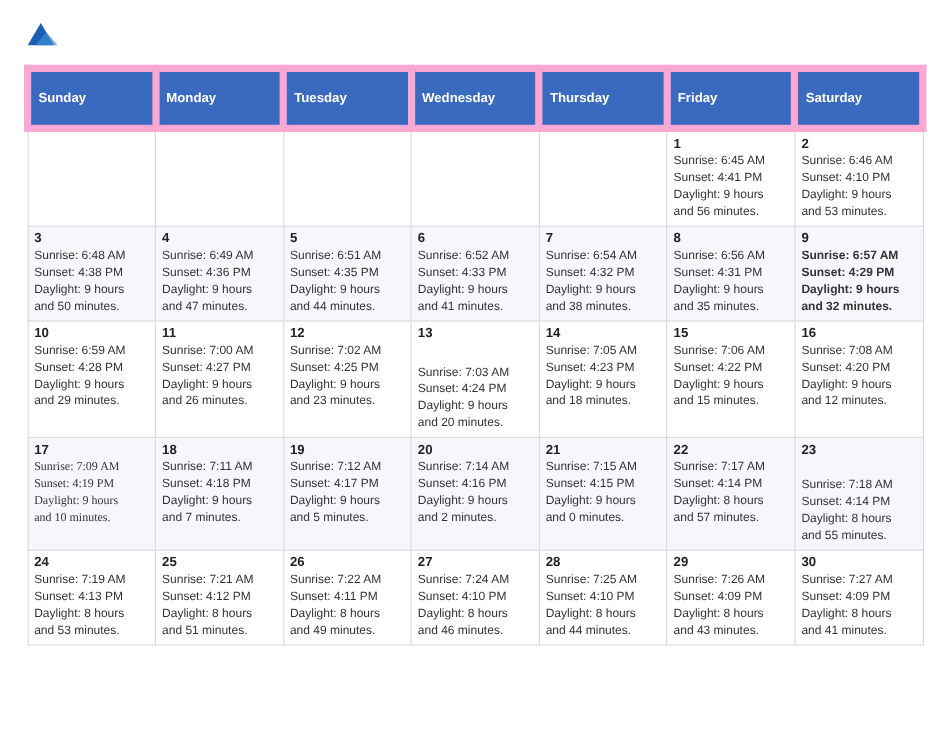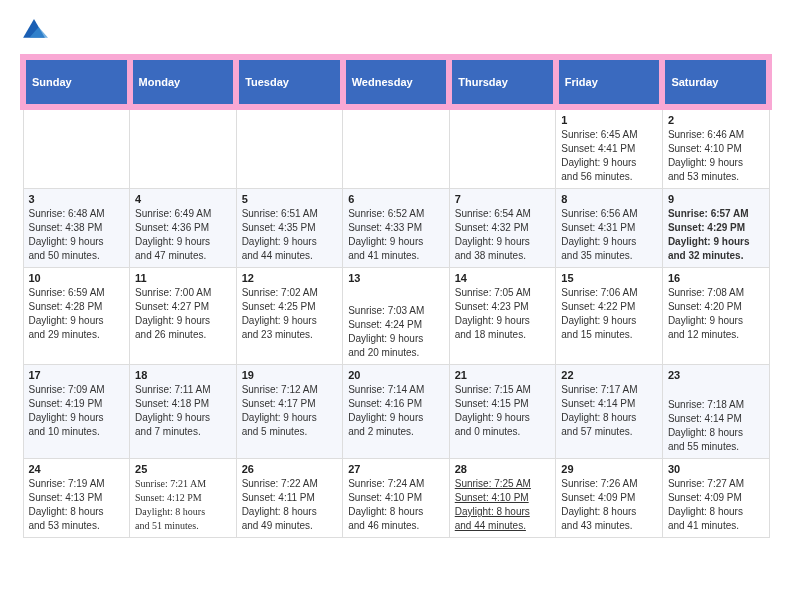--- a/index.html
+++ b/index.html
@@ -243,21 +243,21 @@
             <span class="day-number">16</span>
             <div class="day-info" style="white-space: pre-line;">Sunrise: 7:08 AM
 Sunset: 4:20 PM
 Daylight: 9 hours
 and 12 minutes.</div>
           </td>
         </tr>
         <tr>
           <td>
             <span class="day-number">17</span>
-            <div class="day-info" style="white-space: pre-line;">Sunrise: 7:09 AM
+            <div class="day-info" style="white-space: pre-line; font-family: Liberation Serif, serif;">Sunrise: 7:09 AM
 Sunset: 4:19 PM
 Daylight: 9 hours
 and 10 minutes.</div>
           </td>
           <td>
             <span class="day-number">18</span>
             <div class="day-info" style="white-space: pre-line;">Sunrise: 7:11 AM
 Sunset: 4:18 PM
 Daylight: 9 hours
 and 7 minutes.</div>
@@ -301,42 +301,42 @@
         <tr>
           <td>
             <span class="day-number">24</span>
             <div class="day-info" style="white-space: pre-line;">Sunrise: 7:19 AM
 Sunset: 4:13 PM
 Daylight: 8 hours
 and 53 minutes.</div>
           </td>
           <td>
             <span class="day-number">25</span>
-            <div class="day-info" style="white-space: pre-line; font-family: Liberation Serif, serif;">Sunrise: 7:21 AM
+            <div class="day-info" style="white-space: pre-line;">Sunrise: 7:21 AM
 Sunset: 4:12 PM
 Daylight: 8 hours
 and 51 minutes.</div>
           </td>
           <td>
             <span class="day-number">26</span>
             <div class="day-info" style="white-space: pre-line;">Sunrise: 7:22 AM
 Sunset: 4:11 PM
 Daylight: 8 hours
 and 49 minutes.</div>
           </td>
           <td>
             <span class="day-number">27</span>
             <div class="day-info" style="white-space: pre-line;">Sunrise: 7:24 AM
 Sunset: 4:10 PM
 Daylight: 8 hours
 and 46 minutes.</div>
           </td>
           <td>
             <span class="day-number">28</span>
-            <div class="day-info" style="white-space: pre-line; text-decoration: underline;">Sunrise: 7:25 AM
+            <div class="day-info" style="white-space: pre-line;">Sunrise: 7:25 AM
 Sunset: 4:10 PM
 Daylight: 8 hours
 and 44 minutes.</div>
           </td>
           <td>
             <span class="day-number">29</span>
             <div class="day-info" style="white-space: pre-line;">Sunrise: 7:26 AM
 Sunset: 4:09 PM
 Daylight: 8 hours
 and 43 minutes.</div>

